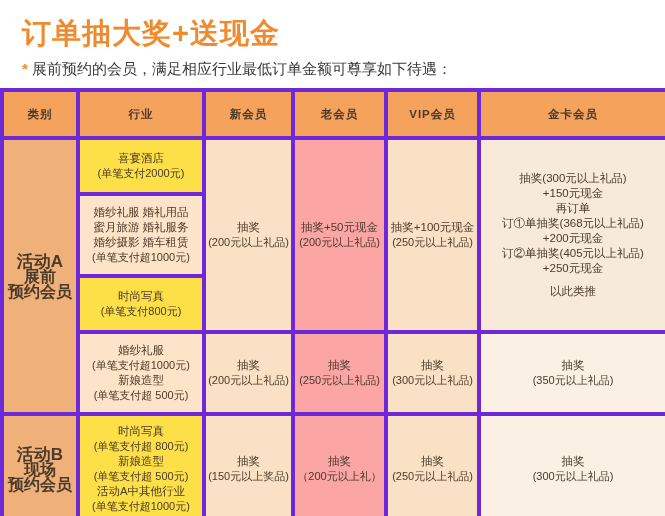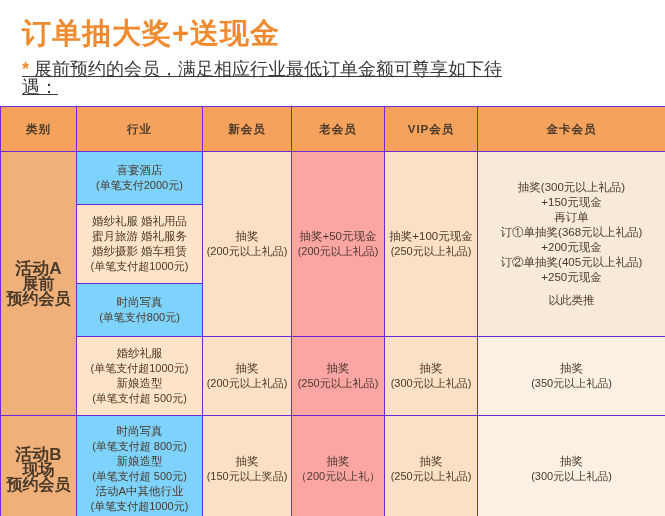--- a/index.html
+++ b/index.html
@@ -21,37 +21,36 @@
   }
   .title {
     font-size: 29px;
     font-weight: bold;
     color: #f08a2e;
     letter-spacing: 1px;
     padding: 14px 0 0 22px;
     line-height: 38px;
   }
   .subtitle {
-    font-size: 18px;
+    font-size: 15px;
     color: #3a3a3a;
     padding: 8px 16px 10px 22px;
     line-height: 18px;
-    text-decoration: underline;
   }
   .subtitle .star {
     color: #f08a2e;
     font-weight: bold;
   }
   table.grid {
     border-collapse: collapse;
     width: 665px;
     table-layout: fixed;
   }
   table.grid th, table.grid td {
-    border: 1px solid #6d28d9;
+    border: 4px solid #6d28d9;
     text-align: center;
     vertical-align: middle;
     font-size: 11.5px;
     color: #4a3a2a;
     line-height: 15px;
     padding: 3px 2px;
   }
   thead th {
     background: #f5a25d;
     color: #ffffff;
@@ -62,21 +61,21 @@
   }
   .col-cat { width: 76px; }
   .col-ind { width: 126px; }
   .col-new { width: 89px; }
   .col-old { width: 93px; }
   .col-vip { width: 93px; }
   .col-gold { width: 188px; }
 
   
   .bg-cat   { background: #f0b07a; font-weight: bold; font-size: 13px; color: #5b3a1a; line-height: 19px; }
-  .bg-ind   { background: #7dd3fc; }
+  .bg-ind   { background: #fde047; }
   .bg-ind2  { background: #fde3c7; margin-left: 12px; }
   .bg-mid   { background: #fae0c4; }
   .bg-mid2  { background: #fca5a5; }
   .bg-gold  { background: #f8ead9; }
   .bg-gold2 { background: #faf0e3; }
 
   .cat-name { font-size: 17px; font-weight: bold; display: block; }
   .cat-sub { font-size: 16px; font-weight: bold; display: block; }
 
   .lines span { display: block; }

